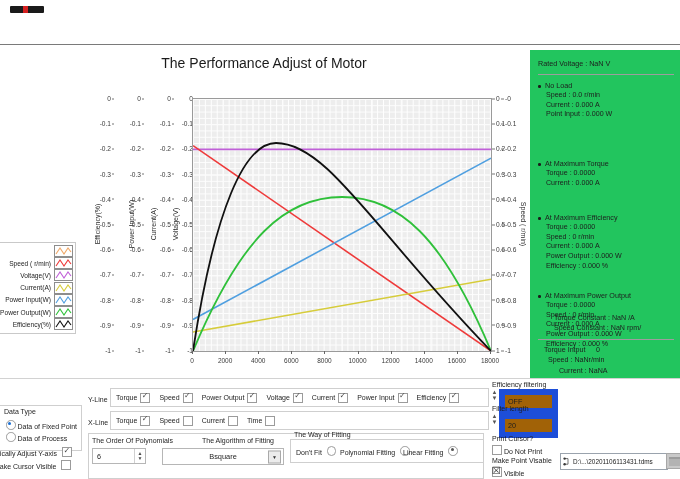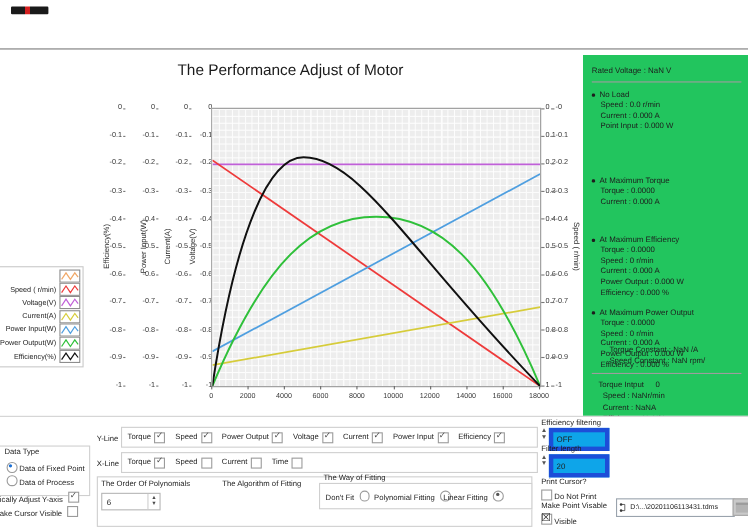--- a/index.html
+++ b/index.html
@@ -134,21 +134,21 @@
       font-size:8px;color:#2a2a2a;}
 
   .pathbox{position:absolute;border:1px solid #9aa3ad;background:#fff;display:flex;align-items:center;
       font-size:6.4px;color:#222;padding-left:2px;gap:2px;}
   .pathbox .pico{width:8px;height:9px;flex:0 0 auto;}
   .folder{position:absolute;width:16px;height:14px;background:#c9c9c9;border:1px solid #a7a7a7;}
   .folder::after{content:"";position:absolute;left:2px;top:3px;width:11px;height:7px;
       background:#b3b3b3;border-top:2px solid #9c9c9c;}
 
   .ff-title{position:absolute;font-size:7px;color:#1d1d1d;}
-  .ffbox{position:absolute;border:4px solid #1d4ed8;background:#0ea5e9;font-size:7.2px;color:#1d1d1d;
+  .ffbox{position:absolute;border:6px solid #1d4ed8;background:#a16207;font-size:7.2px;color:#1d1d1d;
       display:flex;align-items:center;padding-left:3px;}
 </style>
 </head>
 <body>
 
 <div class="app">
 
   <div class="header">
     <div class="logo"></div>
   </div>
@@ -355,41 +355,41 @@
           <div class="ln">Current : 0.000 A</div>
         </div>
         <div class="blk" style="top: 164px;">
           <div class="bt">At Maximum Efficiency</div>
           <div class="ln">Torque : 0.0000</div>
           <div class="ln">Speed : 0  r/min</div>
           <div class="ln">Current : 0.000 A</div>
           <div class="ln">Power Output : 0.000 W</div>
           <div class="ln">Efficiency : 0.000 %</div>
         </div>
-        <div class="blk" style="top: 230px;">
+        <div class="blk" style="top: 242px;">
           <div class="bt">At Maximum Power Output</div>
           <div class="ln">Torque : 0.0000</div>
           <div class="ln">Speed : 0  r/min</div>
           <div class="ln">Current : 0.000 A</div>
           <div class="ln">Power Output : 0.000 W</div>
           <div class="ln">Efficiency : 0.000 %</div>
         </div>
       </div>
     <div class="consts" id="consts" style="top:265px">
         <div>Torque Constant : NaN /A</div>
         <div>Speed Constant : NaN rpm/</div>
       </div>
     <div class="sep" style="top:289px"></div>
     <div class="torq" id="torq" style="top:297px">
         <div class="tr">
           <span>Torque Intput</span>
           <span>0</span>
         </div>
         <div style="padding-left: 4px;">Speed : NaNr/min</div>
-        <div style="padding-left: 4px;">Current : NaNA</div>
+        <div style="padding-left: 4px; margin-left: 11px;">Current : NaNA</div>
         <div style="padding-left: 4px;">Efficiency : NaN%</div>
         <div style="padding-left: 4px;">Power Output : NaNW</div>
       </div>
   </div>
 
   <div class="ctl">
 
     <div class="grp" style="left:-4px;top:26px;width:84px;height:44px"></div>
     <div class="grp-t" style="left:2px;top:29px">Data Type</div>
     <div class="lbl-left" style="left:6px;top:41px">
@@ -463,20 +463,24 @@
 
     <div class="grp" style="left:88px;top:54px;width:394px;height:44px"></div>
 
     <div class="lbl-left" style="left:92px;top:58px">The Order Of Polynomials</div>
     <div class="spin" style="left:92px;top:69px;width:52px;height:14px">
       <span class="v">6</span>
       <span class="ar">▲<br>▼</span>
     </div>
 
     <div class="lbl-left" style="left:202px;top:58px">The Algorithm of Fitting</div>
+    <div class="sel" style="left:162px;top:69px;width:120px;height:15px">
+      <span>Bsquare</span>
+      <span class="arr">▼</span>
+    </div>
 
     <div class="lbl-left" style="left:294px;top:52px">The Way of Fitting</div>
     <div class="grp" style="left:290px;top:60px;width:192px;height:22px"></div>
     <div class="lbl-left" style="left:296px;top:67px">
       <span>Don't Fit</span>
       <span class="rb" style="margin-left:3px"></span>
     </div>
     <div class="lbl-left" style="left:340px;top:67px">
       <span>Polynomial Fitting</span>
       <span class="rb" style="margin-left:3px"></span>

